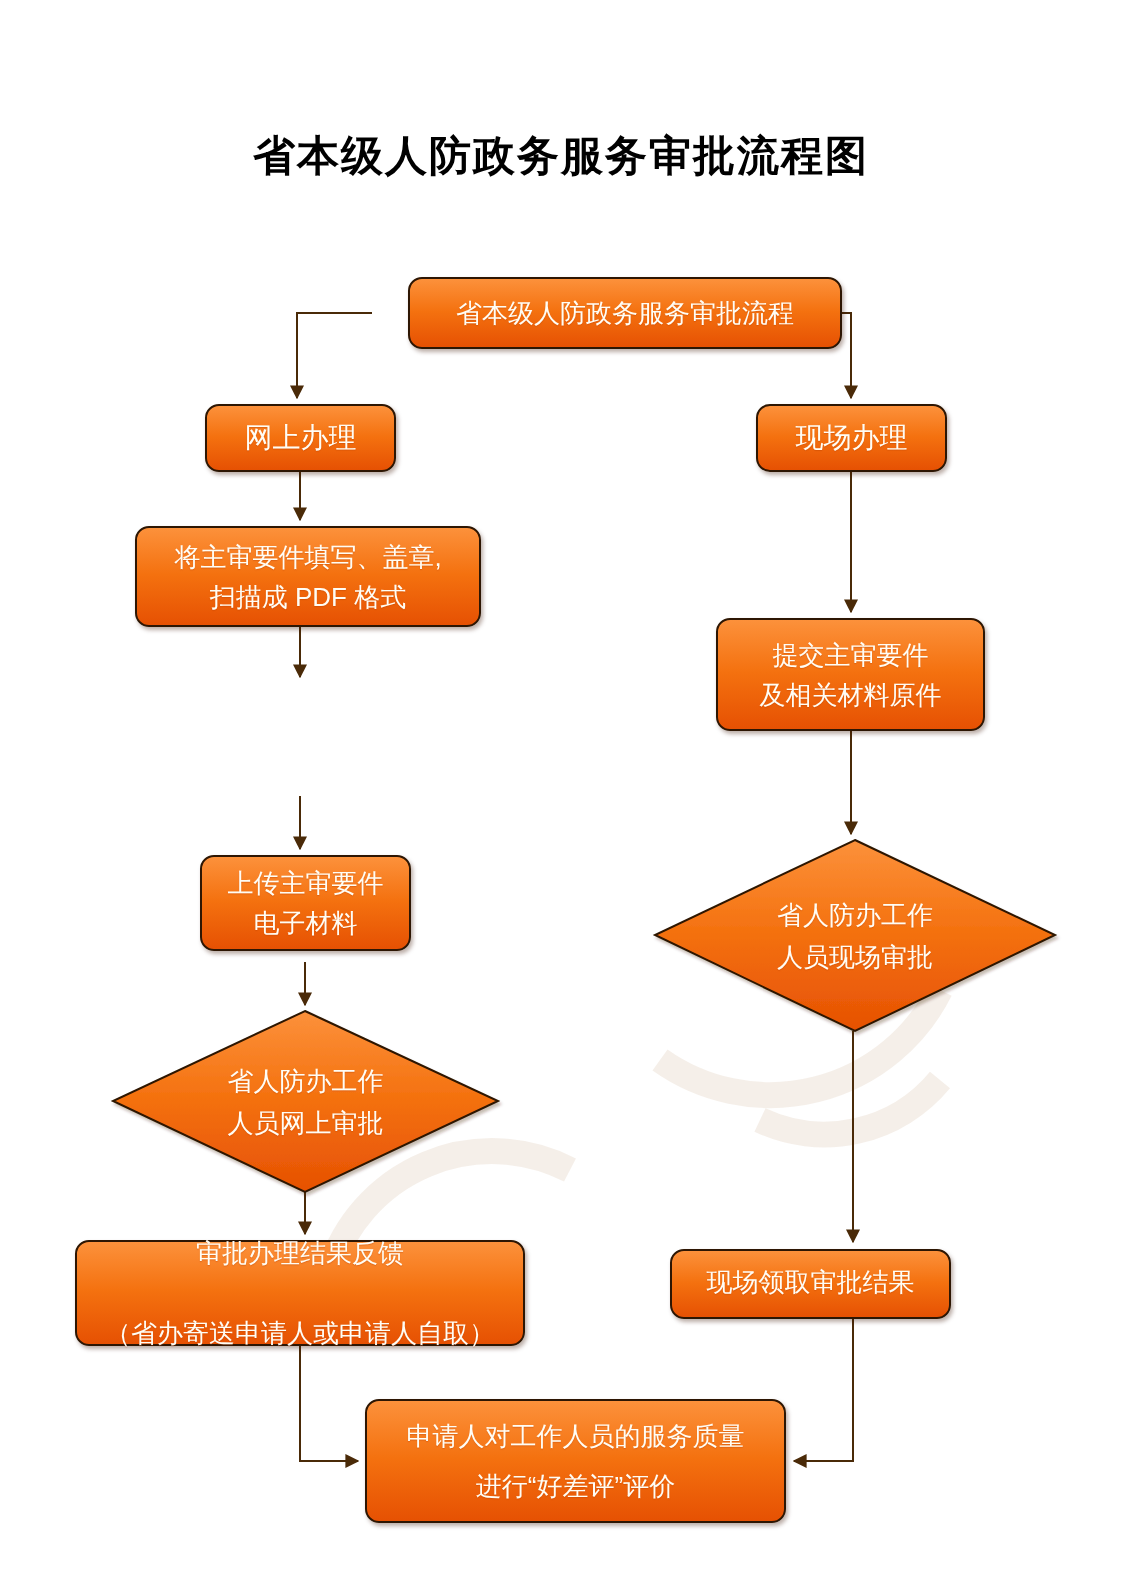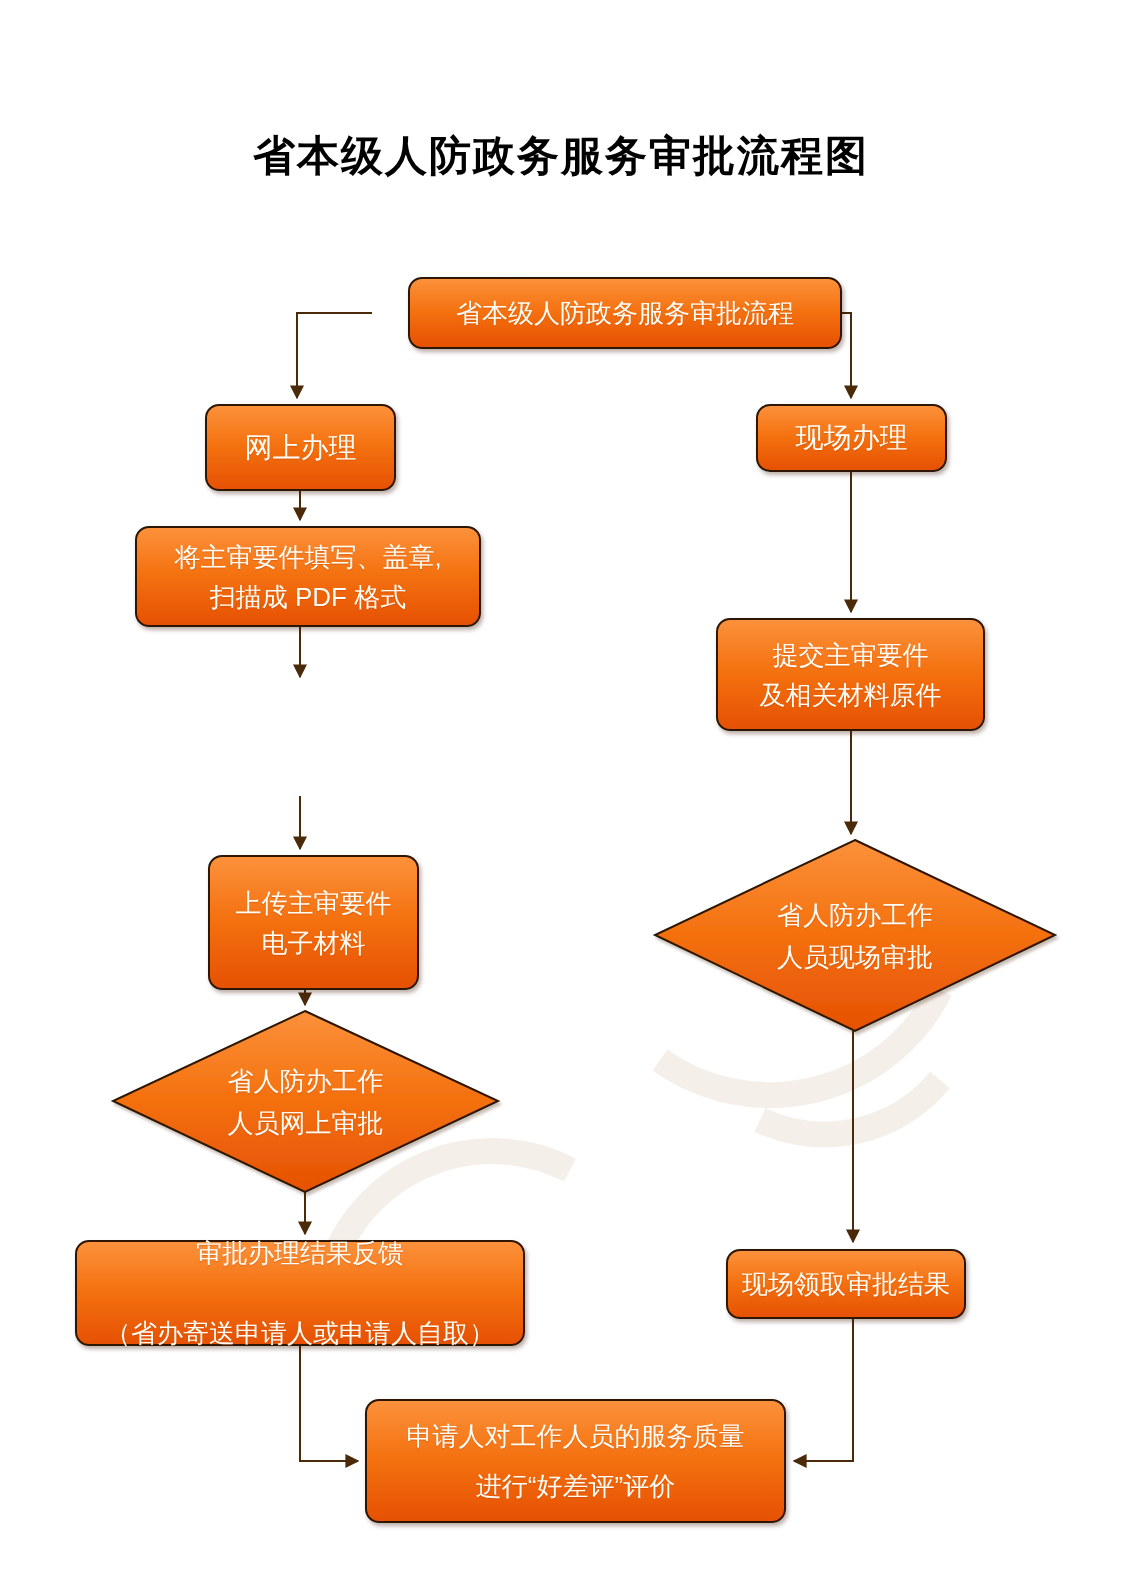--- a/index.html
+++ b/index.html
@@ -86,35 +86,35 @@
     <path class="connector" marker-end="url(#arrow)" d="M853,1319 L853,1461 L794,1461"></path>
 
     <polygon filter="url(#ds)" points="305,1011 498,1101 305,1192 113,1101" fill="url(#nodeGrad)" style="stroke:var(--border,#2d1603);stroke-width:2"></polygon>
     <polygon filter="url(#ds)" points="855,840 1055,935 855,1031 655,935" fill="url(#nodeGrad)" style="stroke:var(--border,#2d1603);stroke-width:2"></polygon>
   </svg>
 
   <div class="node" style="left:372px;top:277px;width:434px;height:72px;margin-left:36px;">
     <span>省本级人防政务服务审批流程</span>
   </div>
 
-  <div class="node" style="left:205px;top:404px;width:191px;height:87px;font-size:28px;">
+  <div class="node" style="left:205px;top:404px;width:191px;height:68px;font-size:28px;">
     <span>网上办理</span>
   </div>
 
   <div class="node" style="left:756px;top:404px;width:191px;height:68px;font-size:28px;">
     <span>现场办理</span>
   </div>
 
   <div class="node" style="left:135px;top:526px;width:346px;height:101px;">
     <span>将主审要件填写、盖章,</span>
     <span>扫描成 PDF 格式</span>
   </div>
 
 
-  <div class="node" style="left:200px;top:855px;width:211px;height:135px;margin-left:8px;">
+  <div class="node" style="left:200px;top:855px;width:211px;height:96px;">
     <span>上传主审要件</span>
     <span>电子材料</span>
   </div>
 
   <div class="diamond-label" style="left:113px;top:1011px;width:385px;height:181px;">
     <span>省人防办工作</span>
     <span>人员网上审批</span>
   </div>
 
   <div class="node" style="left:75px;top:1240px;width:450px;height:106px;gap:40px;">
@@ -125,21 +125,21 @@
   <div class="node" style="left:716px;top:618px;width:269px;height:113px;">
     <span>提交主审要件</span>
     <span>及相关材料原件</span>
   </div>
 
   <div class="diamond-label" style="left:655px;top:840px;width:400px;height:191px;">
     <span>省人防办工作</span>
     <span>人员现场审批</span>
   </div>
 
-  <div class="node" style="left:726px;top:1249px;width:240px;height:70px;">
+  <div class="node" style="left:670px;top:1249px;width:281px;height:70px;font-family:Liberation Mono, monospace;">
     <span>现场领取审批结果</span>
   </div>
 
   <div class="node" style="left:365px;top:1399px;width:421px;height:124px;gap:10px;">
     <span>申请人对工作人员的服务质量</span>
     <span>进行“好差评”评价</span>
   </div>
 
 </div>
 

